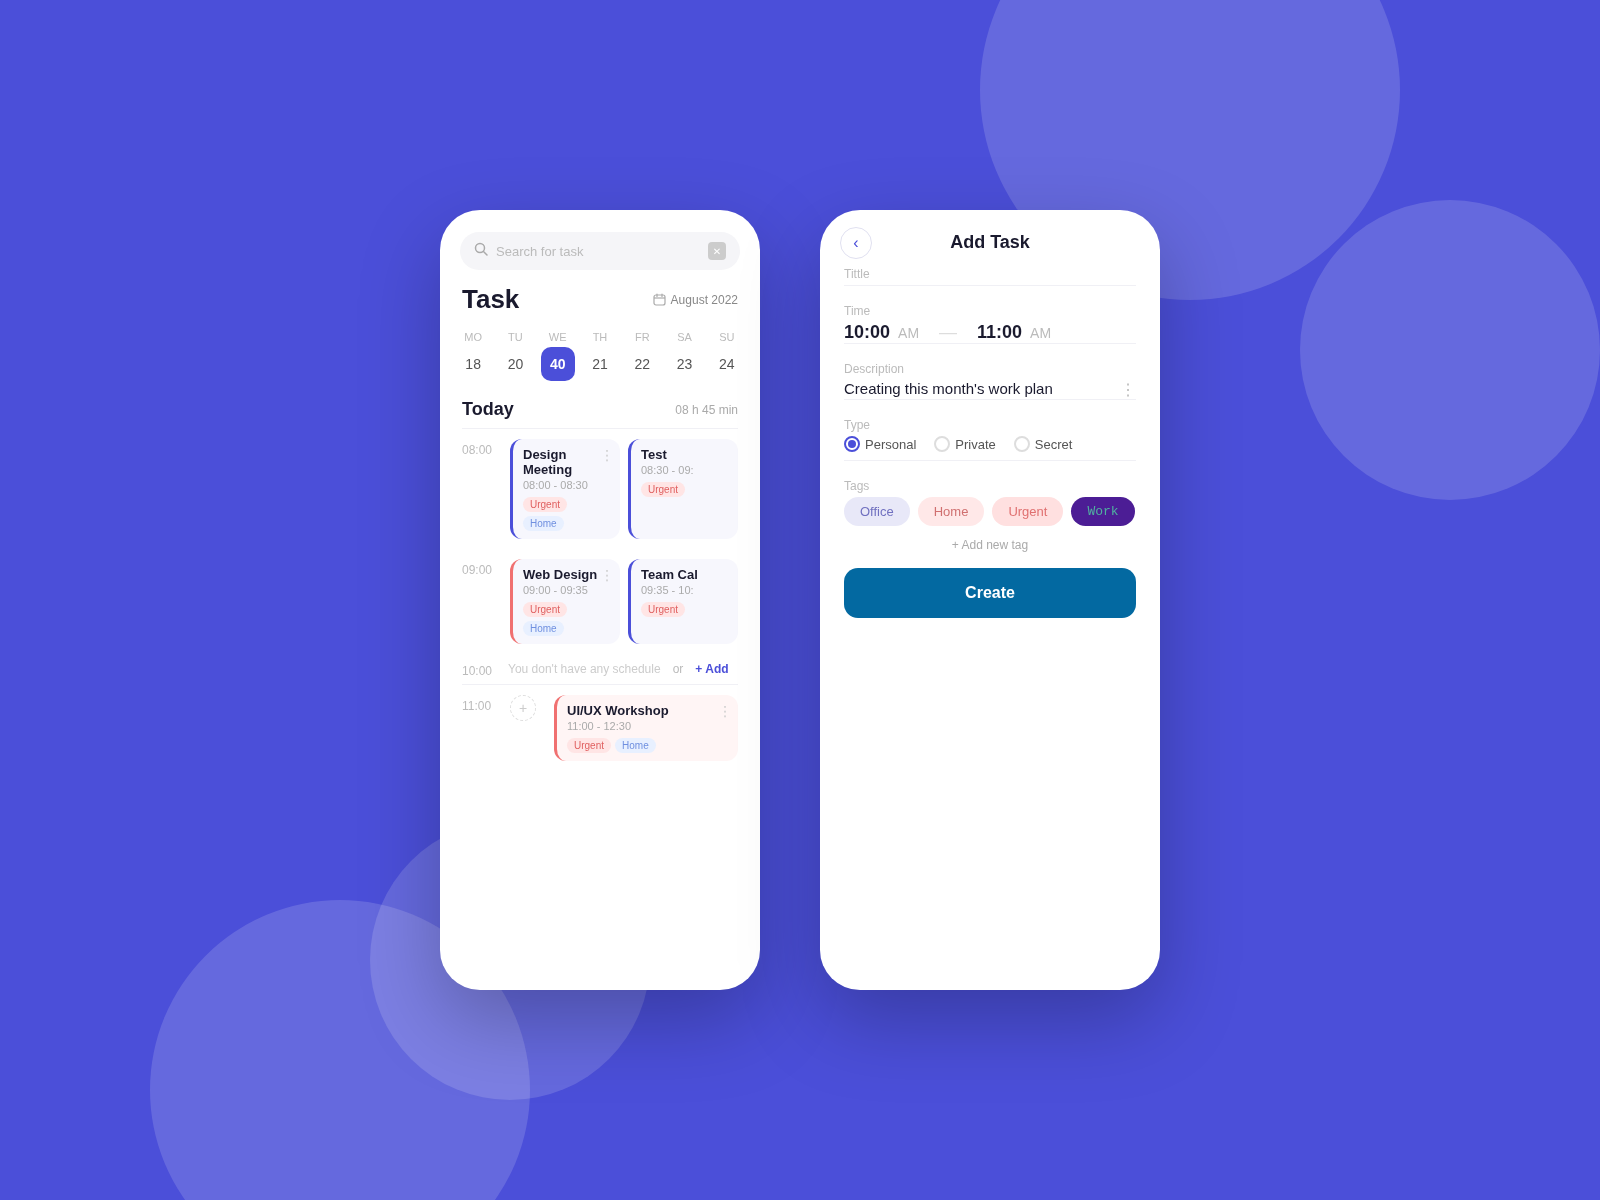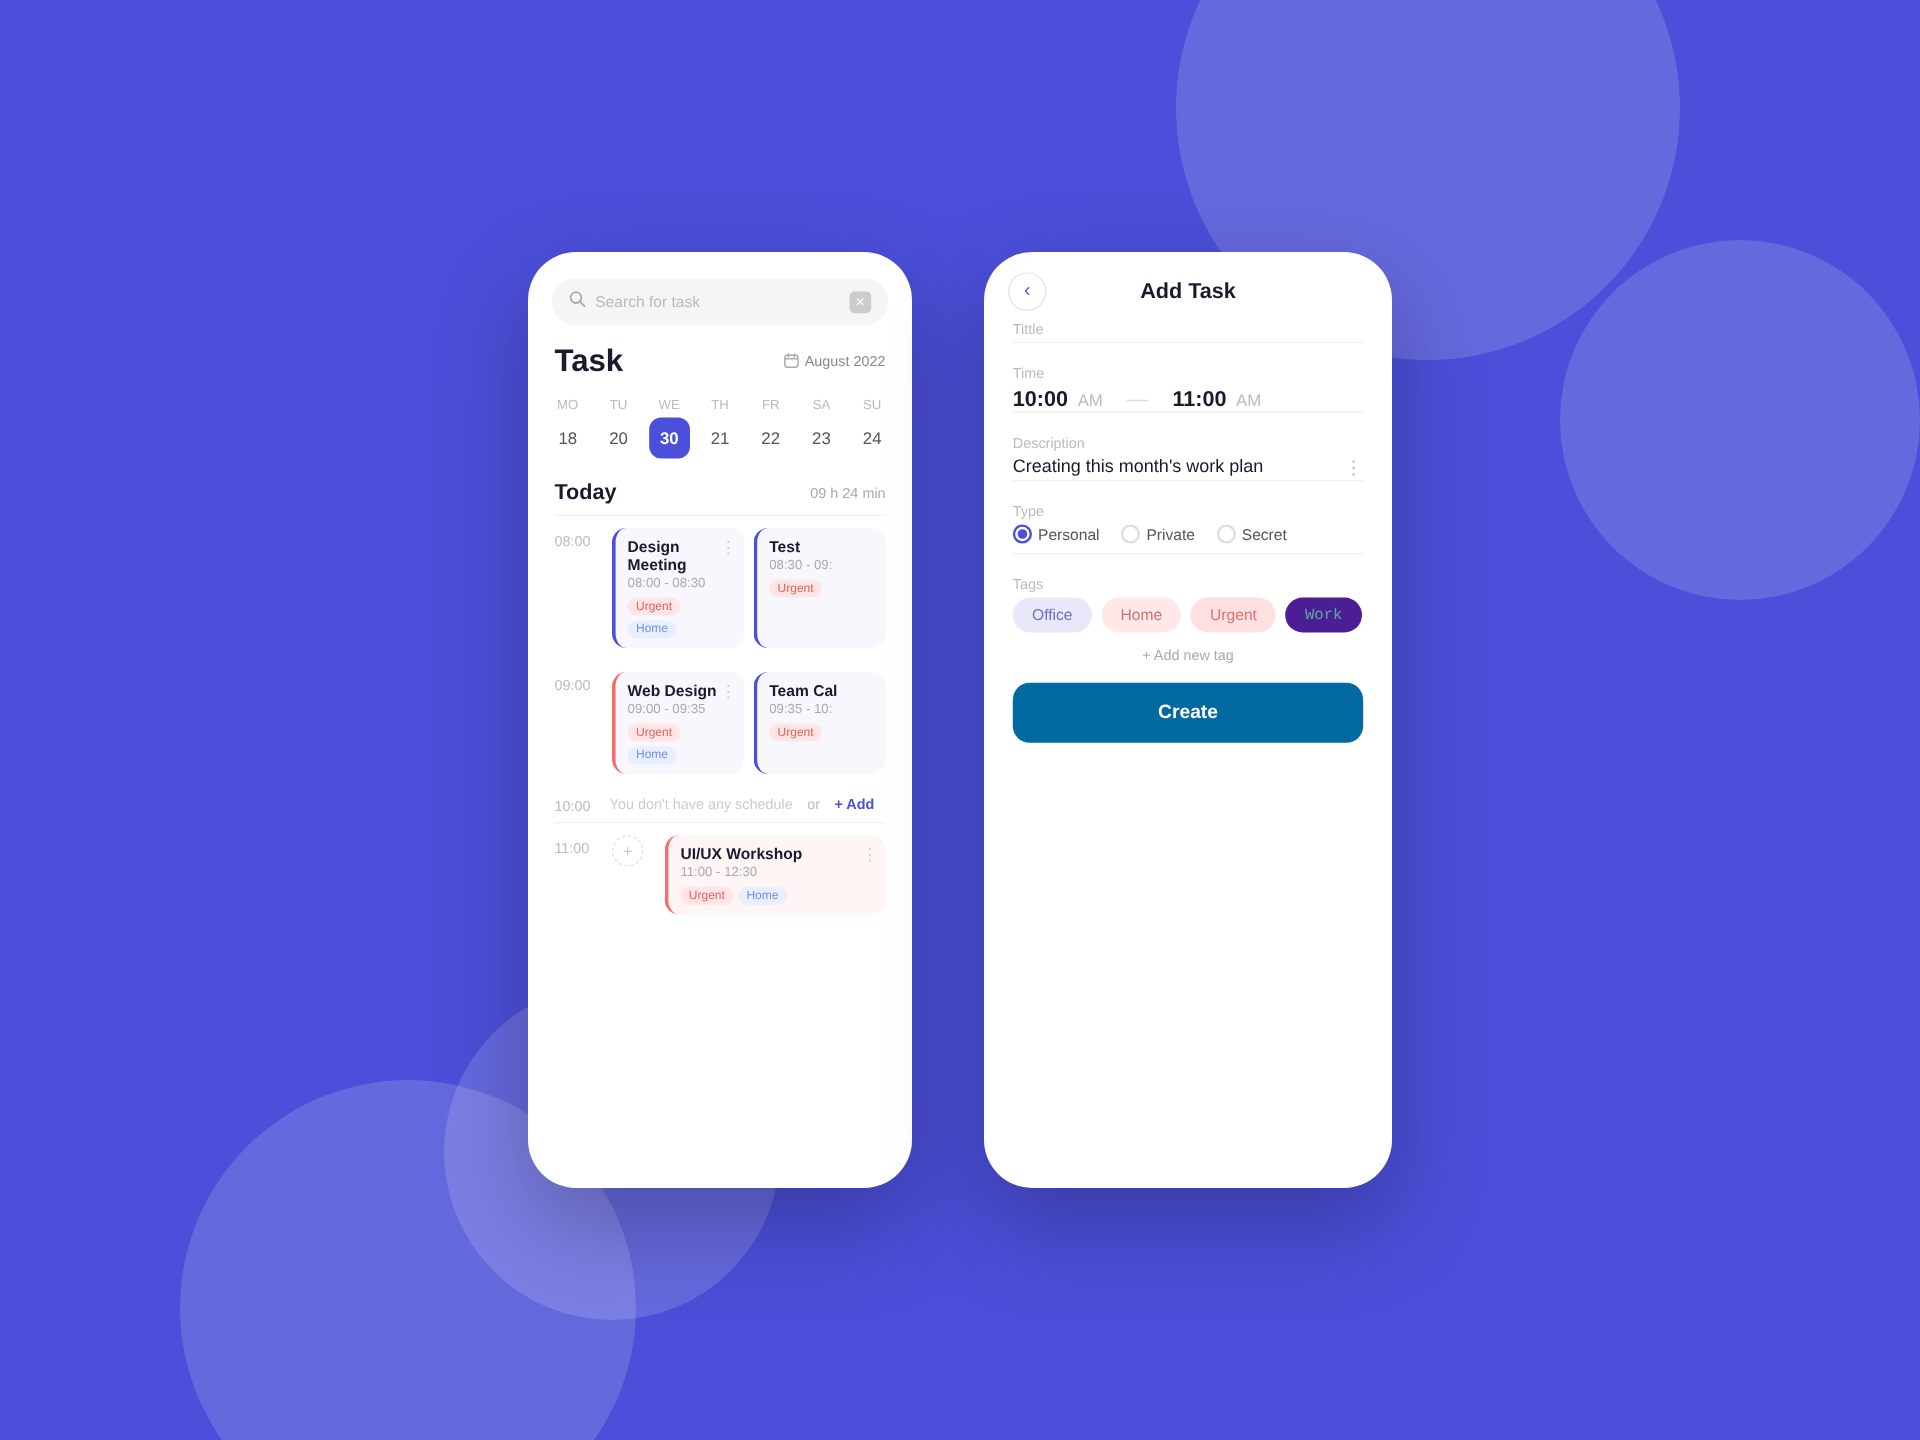--- a/index.html
+++ b/index.html
@@ -322,21 +322,21 @@
       <div class="cal-day">
         <span class="cal-day-name">MO</span>
         <span class="cal-day-num">18</span>
       </div>
       <div class="cal-day">
         <span class="cal-day-name">TU</span>
         <span class="cal-day-num">20</span>
       </div>
       <div class="cal-day">
         <span class="cal-day-name">WE</span>
-        <span class="cal-day-num active">30</span>
+        <span class="cal-day-num active">40</span>
       </div>
       <div class="cal-day">
         <span class="cal-day-name">TH</span>
         <span class="cal-day-num">21</span>
       </div>
       <div class="cal-day">
         <span class="cal-day-name">FR</span>
         <span class="cal-day-num">22</span>
       </div>
       <div class="cal-day">
@@ -344,21 +344,21 @@
         <span class="cal-day-num">23</span>
       </div>
       <div class="cal-day">
         <span class="cal-day-name">SU</span>
         <span class="cal-day-num">24</span>
       </div>
     </div>
 
     <div class="today-row">
       <span class="today-label">Today</span>
-      <span class="hours-label">09 h 24 min</span>
+      <span class="hours-label">08 h 45 min</span>
     </div>
     <div class="divider"></div>
 
     <div class="schedule-block">
       <span class="time-label">08:00</span>
       <div class="tasks-row">
         <div class="task-card blue-border">
           <span class="task-more">⋮</span>
           <div class="task-card-title">Design Meeting</div>
           <div class="task-card-time">08:00 - 08:30</div>

